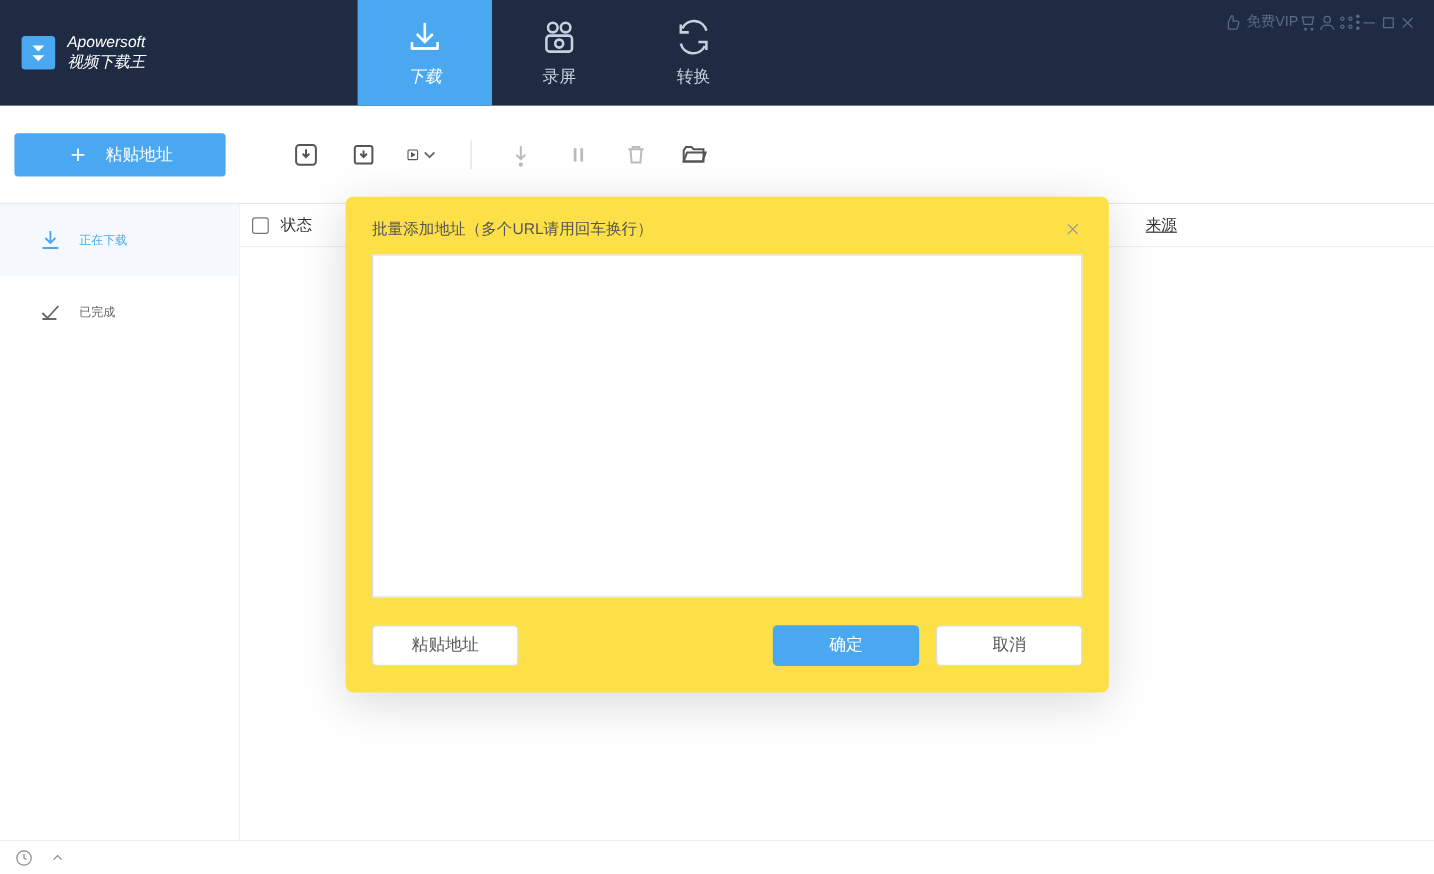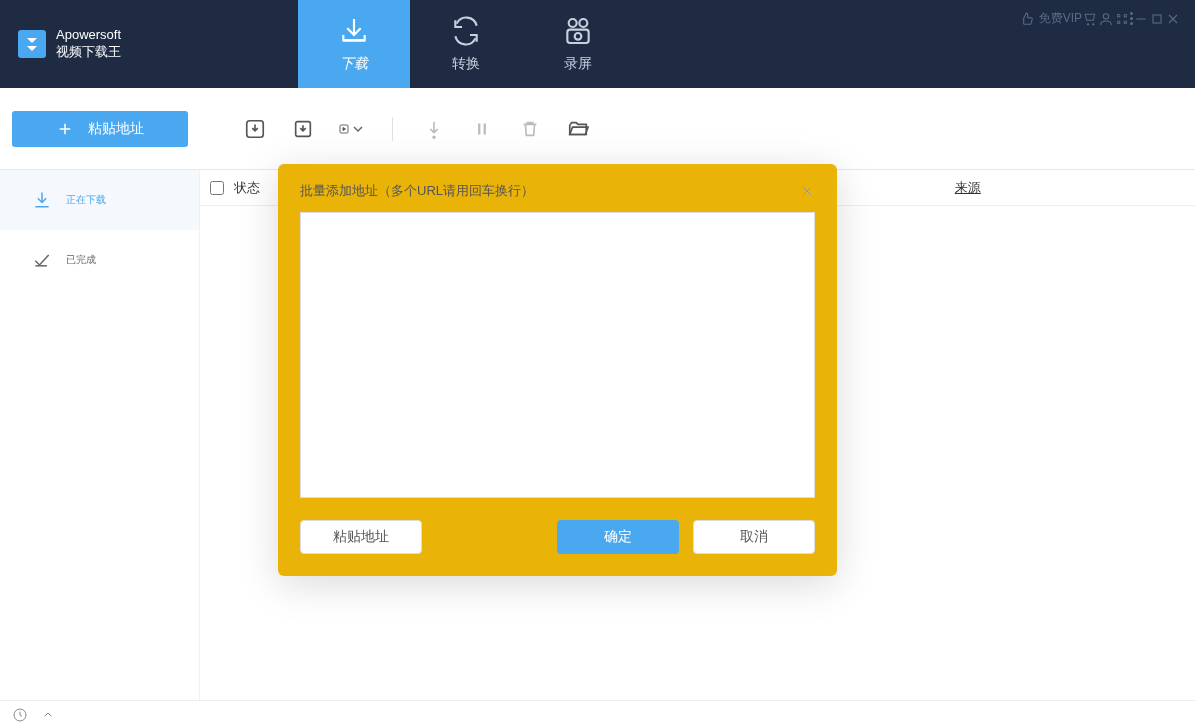--- a/index.html
+++ b/index.html
@@ -3,21 +3,21 @@
 <meta charset="utf-8">
 <style>
 * { margin: 0; padding: 0; box-sizing: border-box; font-family: "Microsoft YaHei", Arial, sans-serif; }
 body { width: 1195px; height: 728px; background: #fff; overflow: hidden; position: relative; }
 
 
 .header { height: 88px; background: #1e2b43; display: flex; align-items: stretch; position: relative; }
 .logo-area { display: flex; align-items: center; padding: 0 18px; gap: 10px; width: 298px; }
 .logo-icon { width: 28px; height: 28px; background: #4aa8f0; border-radius: 3px; display: flex; flex-direction: column; justify-content: center; align-items: center; gap: 3px; padding: 4px; }
 .logo-icon .arrow { width: 0; height: 0; border-left: 5px solid transparent; border-right: 5px solid transparent; border-top: 5px solid #fff; }
-.logo-text { color: #fff; font-size: 13px; line-height: 1.3; }
+.logo-text { color: #fff; font-size: 13px; line-height: 1.3; font-style: italic; }
 .logo-text .sub { font-size: 13px; }
 
 .tabs { display: flex; height: 100%; }
 .tab { width: 112px; display: flex; flex-direction: column; align-items: center; justify-content: center; gap: 8px; color: #c8d0de; cursor: pointer; font-size: 14px; }
 .tab.active { background: #4aa8f0; color: #fff; font-style: italic; }
 .tab svg { width: 32px; height: 32px; }
 
 .header-right { position: absolute; right: 14px; top: 10px; display: flex; align-items: center; color: #5a6a86; }
 .header-right .vip { display: flex; align-items: center; gap: 4px; font-size: 12px; cursor: pointer; }
 .header-right svg { width: 16px; height: 16px; cursor: pointer; }
@@ -45,21 +45,21 @@
 .table-header { display: flex; align-items: center; height: 36px; font-size: 13px; color: #333; border-bottom: 1px solid #eee; }
 .table-header .chk { width: 34px; display: flex; justify-content: center; }
 .table-header .chk input { width: 14px; height: 14px; }
 .table-header .col { flex: 1; }
 .table-header .col-status { width: 90px; }
 .table-header .col-name { flex: 1; }
 .table-header .col-size { width: 140px; }
 .table-header .col-src { width: 120px; text-decoration: underline; }
 
 
-.dialog { position: absolute; left: 278px; top: 164px; width: 559px; background: #eab308; border-radius: 6px; box-shadow: 0 8px 40px rgba(0,0,0,0.15); padding: 18px 22px 22px; }
+.dialog { position: absolute; left: 288px; top: 164px; width: 636px; background: #fde047; border-radius: 6px; box-shadow: 0 8px 40px rgba(0,0,0,0.15); padding: 18px 22px 22px; }
 .dialog-header { display: flex; justify-content: space-between; align-items: center; margin-bottom: 12px; }
 .dialog-title { font-size: 13px; color: #555; }
 .dialog-close { cursor: pointer; color: #999; width: 16px; height: 16px; }
 .dialog textarea { width: 100%; height: 286px; border: 1px solid #ddd; resize: none; padding: 8px; font-size: 13px; outline: none; font-family: inherit; overflow-y: scroll; }
 .dialog-footer { display: flex; margin-top: 18px; gap: 14px; }
 .dialog-footer .spacer { flex: 1; }
 .dlg-btn { width: 122px; height: 34px; border-radius: 4px; font-size: 14px; cursor: pointer; border: 1px solid #ddd; background: #fff; color: #555; }
 .dlg-btn.primary { background: #4aa8f0; color: #fff; border: none; }
 
 
@@ -83,34 +83,34 @@
   <div class="tabs">
     <div class="tab active">
       <svg viewBox="0 0 24 24" fill="none" stroke="currentColor" stroke-width="1.6">
           <path d="M12 3v12M7 10l5 5 5-5M4 19h16"></path>
           <path d="M4 15v4h16v-4"></path>
         </svg>
       <span>下载</span>
     </div>
     <div class="tab">
       <svg viewBox="0 0 24 24" fill="none" stroke="currentColor" stroke-width="1.6">
-          <path d="M20 8A8 8 0 0 0 5 6.5"></path>
-          <path d="M4 16a8 8 0 0 0 15 1.5"></path>
-          <path d="M4 4v5h5M20 20v-5h-5"></path>
-        </svg>
-      <span>转换</span>
-    </div>
-    <div class="tab">
-      <svg viewBox="0 0 24 24" fill="none" stroke="currentColor" stroke-width="1.6">
           <circle cx="8" cy="6" r="3"></circle>
           <circle cx="16" cy="6" r="3"></circle>
           <rect x="4" y="11" width="16" height="10" rx="2"></rect>
           <circle cx="12" cy="16" r="2.5"></circle>
         </svg>
       <span>录屏</span>
+    </div>
+    <div class="tab">
+      <svg viewBox="0 0 24 24" fill="none" stroke="currentColor" stroke-width="1.6">
+          <path d="M20 8A8 8 0 0 0 5 6.5"></path>
+          <path d="M4 16a8 8 0 0 0 15 1.5"></path>
+          <path d="M4 4v5h5M20 20v-5h-5"></path>
+        </svg>
+      <span>转换</span>
     </div>
   </div>
   <div class="header-right">
     <div class="vip">
       <svg viewBox="0 0 24 24" fill="none" stroke="currentColor" stroke-width="1.6">
           <path d="M7 11v9M7 11l4-8a2 2 0 0 1 2 2v5h5a2 2 0 0 1 2 2l-2 7a2 2 0 0 1-2 1H7"></path>
         </svg>
       <span>免费VIP</span>
     </div>
     <svg viewBox="0 0 24 24" fill="none" stroke="currentColor" stroke-width="1.6">

